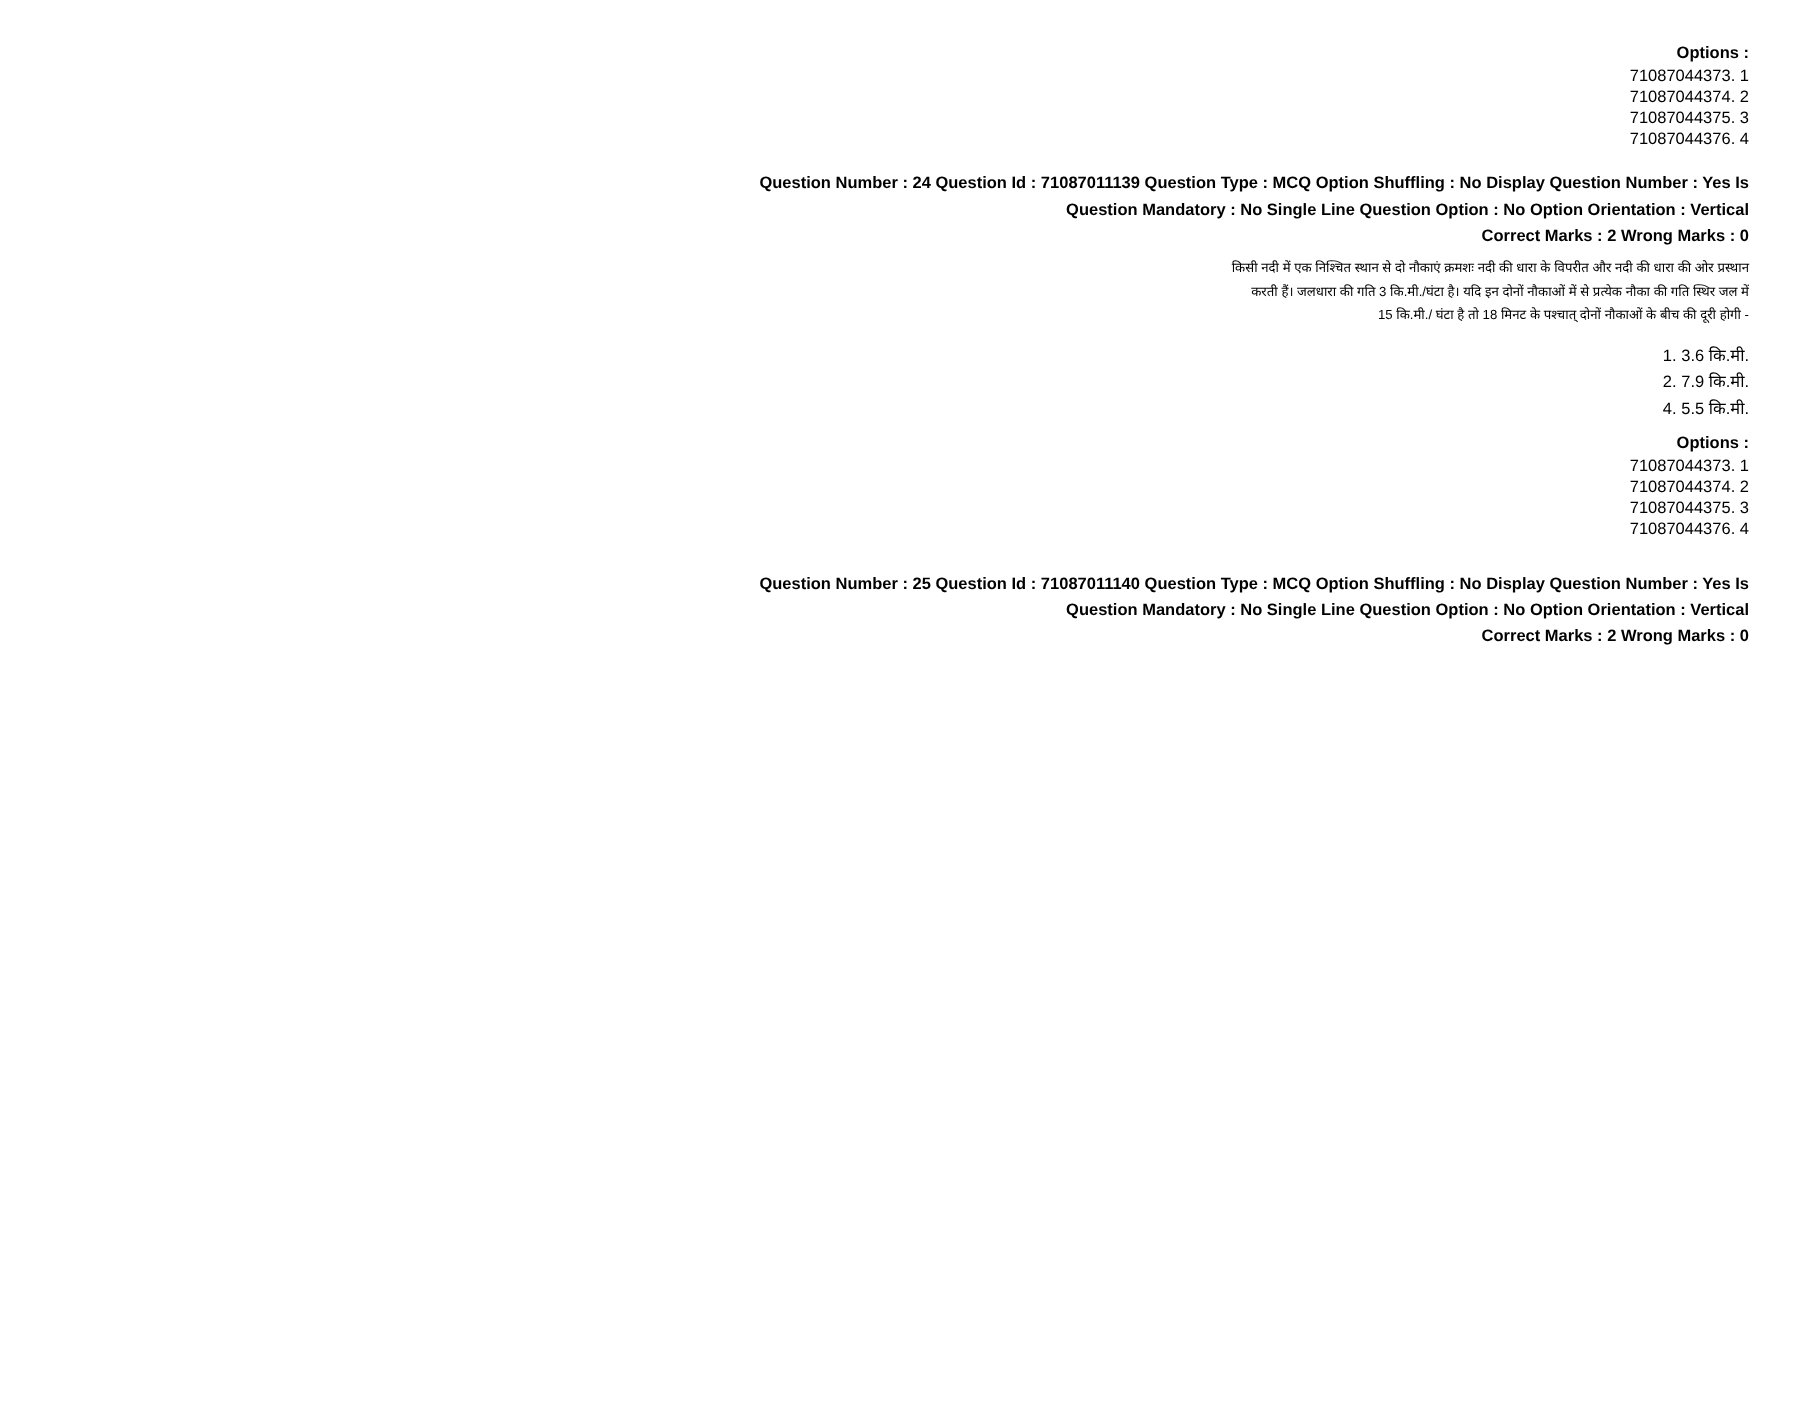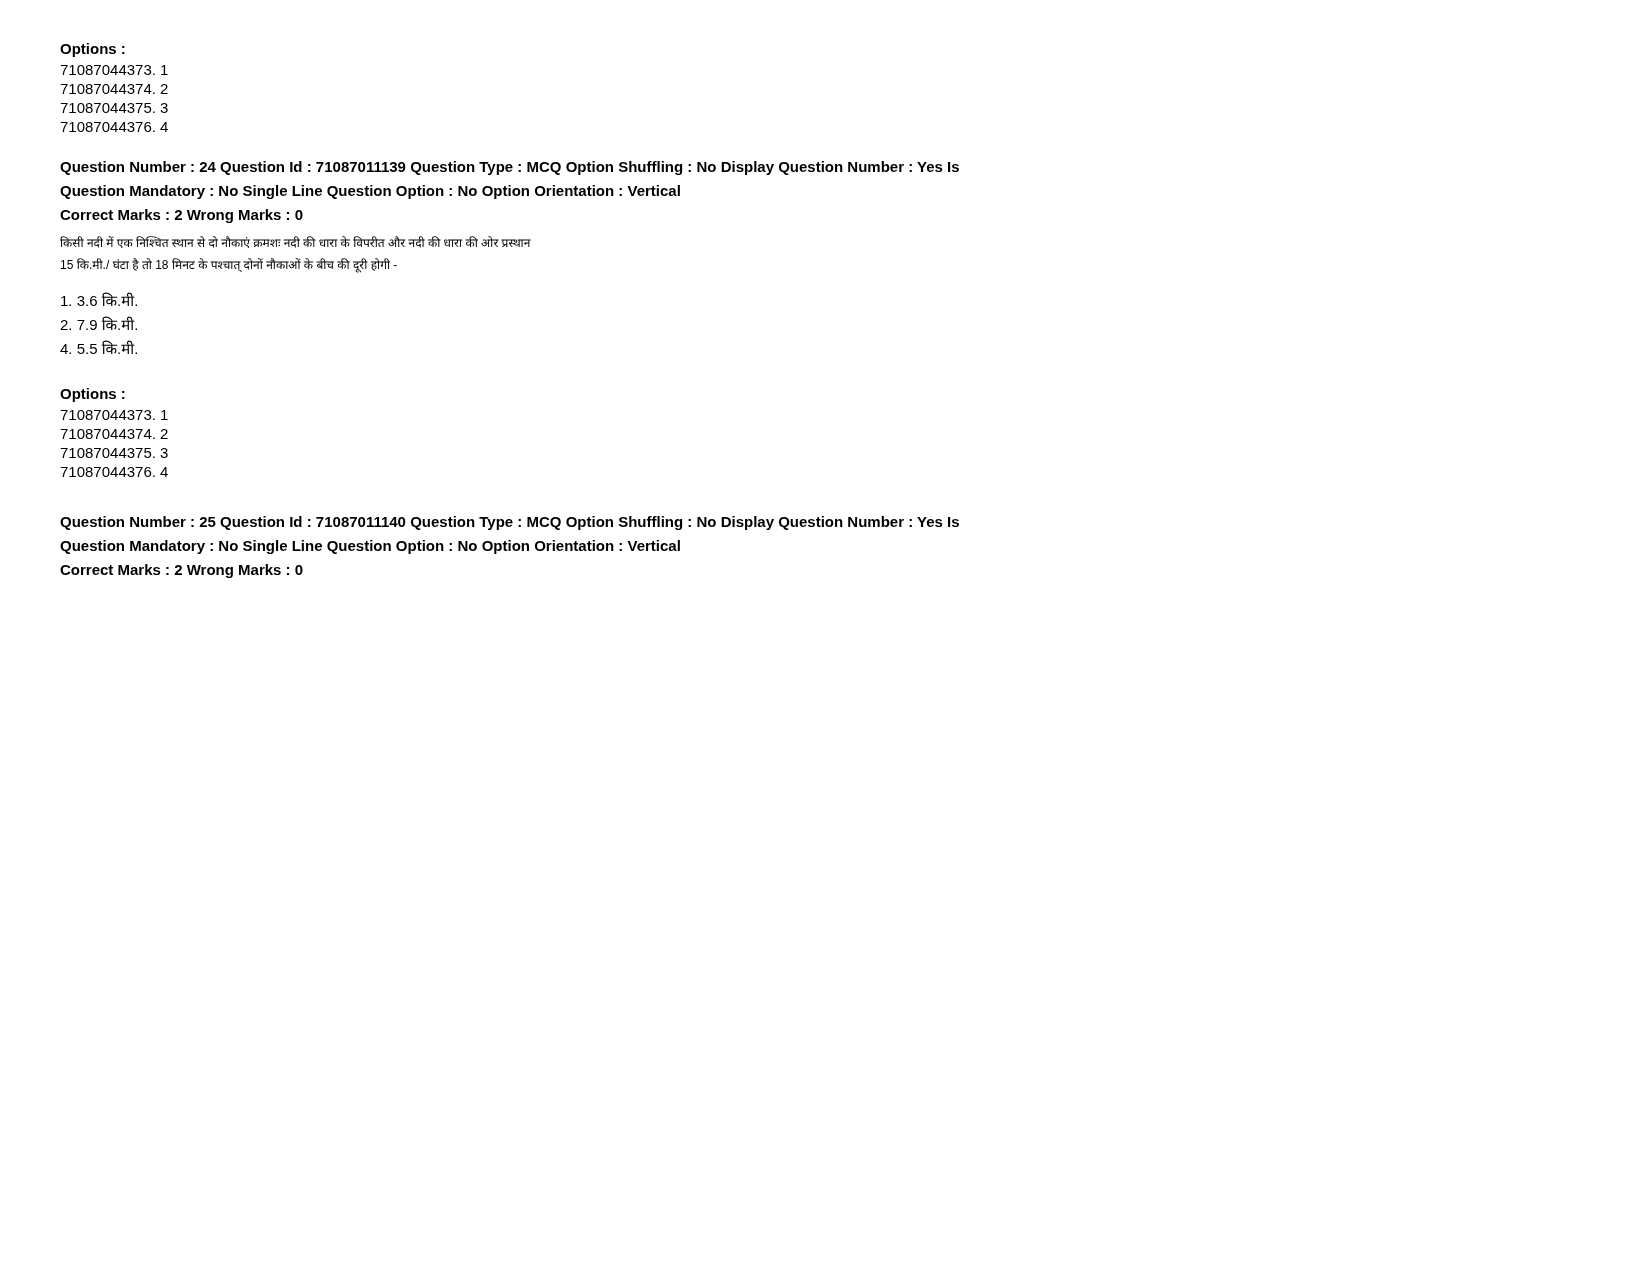--- a/index.html
+++ b/index.html
@@ -1,18 +1,19 @@
 <!DOCTYPE html>
 <html><head>
   <meta charset="utf-8">
   <style>
     * {
       margin: 0;
       padding: 0;
       box-sizing: border-box;
+      text-align: right;
     }
 
     body {
       background: #ffffff;
       font-family: Arial, sans-serif;
       font-size: 15px;
       color: #000000;
       padding: 40px 60px;
       width: 1650px;
       min-height: 1275px;
@@ -38,21 +39,21 @@
       margin-top: 16px;
     }
 
     .question-body {
       margin-bottom: 14px;
       line-height: 1.8;
       font-size: 12px;
     }
 
     .answer-options {
-      margin-bottom: 27px;
+      margin-bottom: 14px;
     }
 
     .answer-option {
       margin-bottom: 4px;
     }
   </style>
 </head>
 <body>
 
 <div class="section">
@@ -73,20 +74,21 @@
 
 <div class="section">
   <div class="question-header">
     <div>Question Number : 24 Question Id : 71087011139 Question Type : MCQ Option Shuffling : No Display Question Number : Yes Is</div>
     <div>Question Mandatory : No Single Line Question Option : No Option Orientation : Vertical</div>
     <div>Correct Marks : 2 Wrong Marks : 0</div>
   </div>
 
   <div class="question-body">
     <div>किसी नदी में एक निश्चित स्थान से दो नौकाएं क्रमशः नदी की धारा के विपरीत और नदी की धारा की ओर प्रस्थान</div>
+    <div>करती हैं। जलधारा की गति 3 कि.मी./घंटा है। यदि इन दोनों नौकाओं में से प्रत्येक नौका की गति  स्थिर जल में</div>
     <div>15 कि.मी./ घंटा है तो 18 मिनट के पश्चात् दोनों नौकाओं के बीच की दूरी होगी -</div>
   </div>
 
   <div class="answer-options">
     <div class="answer-option">
       <span>1.</span> <span>3.6 कि.मी.</span>
     </div>
     <div class="answer-option">
       <span>2.</span> <span>7.9 कि.मी.</span>
     </div>

